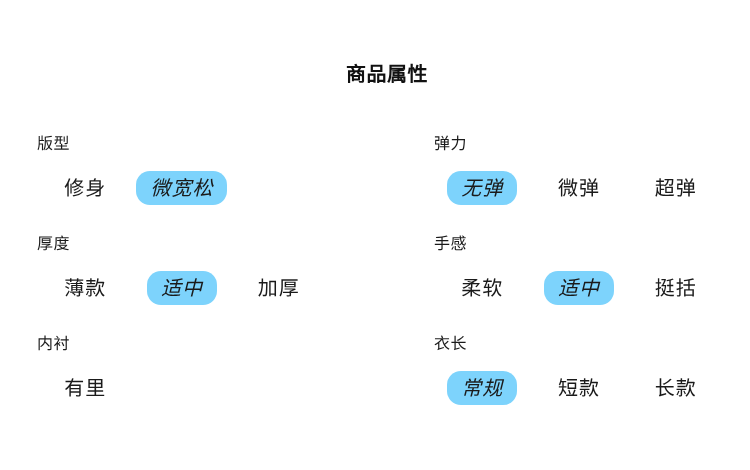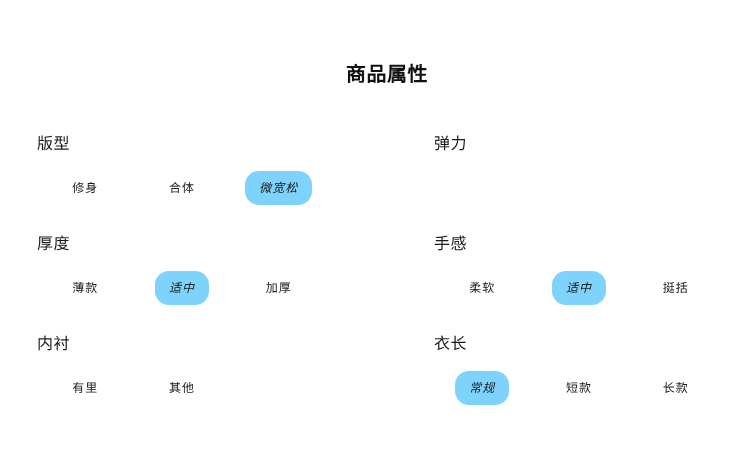--- a/index.html
+++ b/index.html
@@ -62,21 +62,21 @@
 
   .options-row {
     display: grid;
     grid-template-columns: repeat(3, 1fr);
     align-items: center;
     width: 290px;
   }
 
   .option {
     justify-self: center;
-    font-size: 12px;
+    font-size: 20px;
     line-height: 26px;
     color: #1a1a1a;
     letter-spacing: 1px;
     padding: 4px 14px;
     border-radius: 14px;
     background: transparent;
     white-space: nowrap;
     box-sizing: border-box;
   }
 
@@ -90,26 +90,30 @@
 
 <div class="panel">
 
   <div class="page-title">商品属性</div>
 
   <div class="attr-grid">
       <div class="attr-group">
         <div class="group-label">版型</div>
         <div class="options-row">
           <div class="option">修身</div>
-          <div class="option">合体</div>
           <div class="option selected">微宽松</div>
         </div>
       </div>
       <div class="attr-group">
         <div class="group-label">弹力</div>
+        <div class="options-row">
+          <div class="option selected">无弹</div>
+          <div class="option">微弹</div>
+          <div class="option">超弹</div>
+        </div>
       </div>
       <div class="attr-group">
         <div class="group-label">厚度</div>
         <div class="options-row">
           <div class="option">薄款</div>
           <div class="option selected">适中</div>
           <div class="option">加厚</div>
         </div>
       </div>
       <div class="attr-group">
@@ -117,21 +121,20 @@
         <div class="options-row">
           <div class="option">柔软</div>
           <div class="option selected">适中</div>
           <div class="option">挺括</div>
         </div>
       </div>
       <div class="attr-group">
         <div class="group-label">内衬</div>
         <div class="options-row">
           <div class="option">有里</div>
-          <div class="option">其他</div>
         </div>
       </div>
       <div class="attr-group">
         <div class="group-label">衣长</div>
         <div class="options-row">
           <div class="option selected">常规</div>
           <div class="option">短款</div>
           <div class="option">长款</div>
         </div>
       </div>

